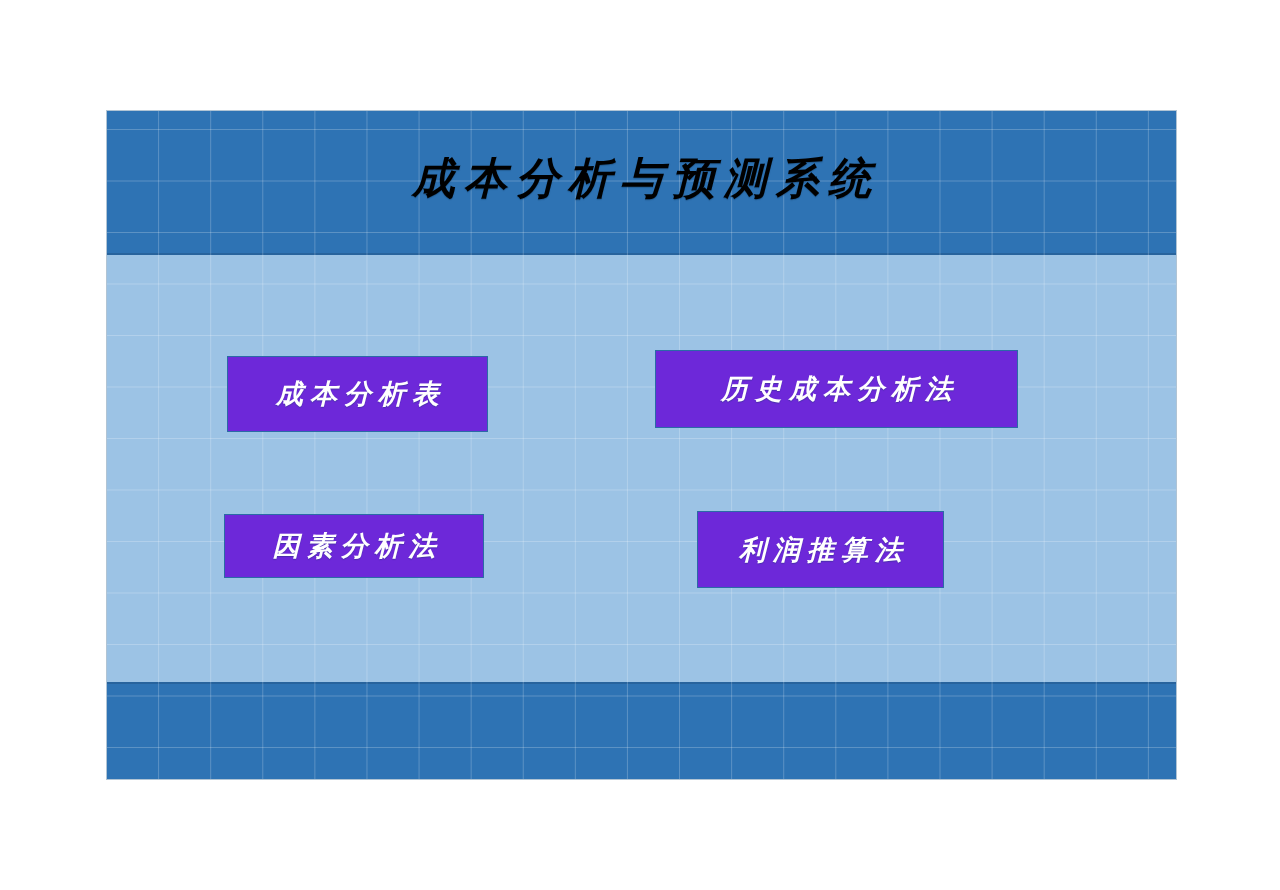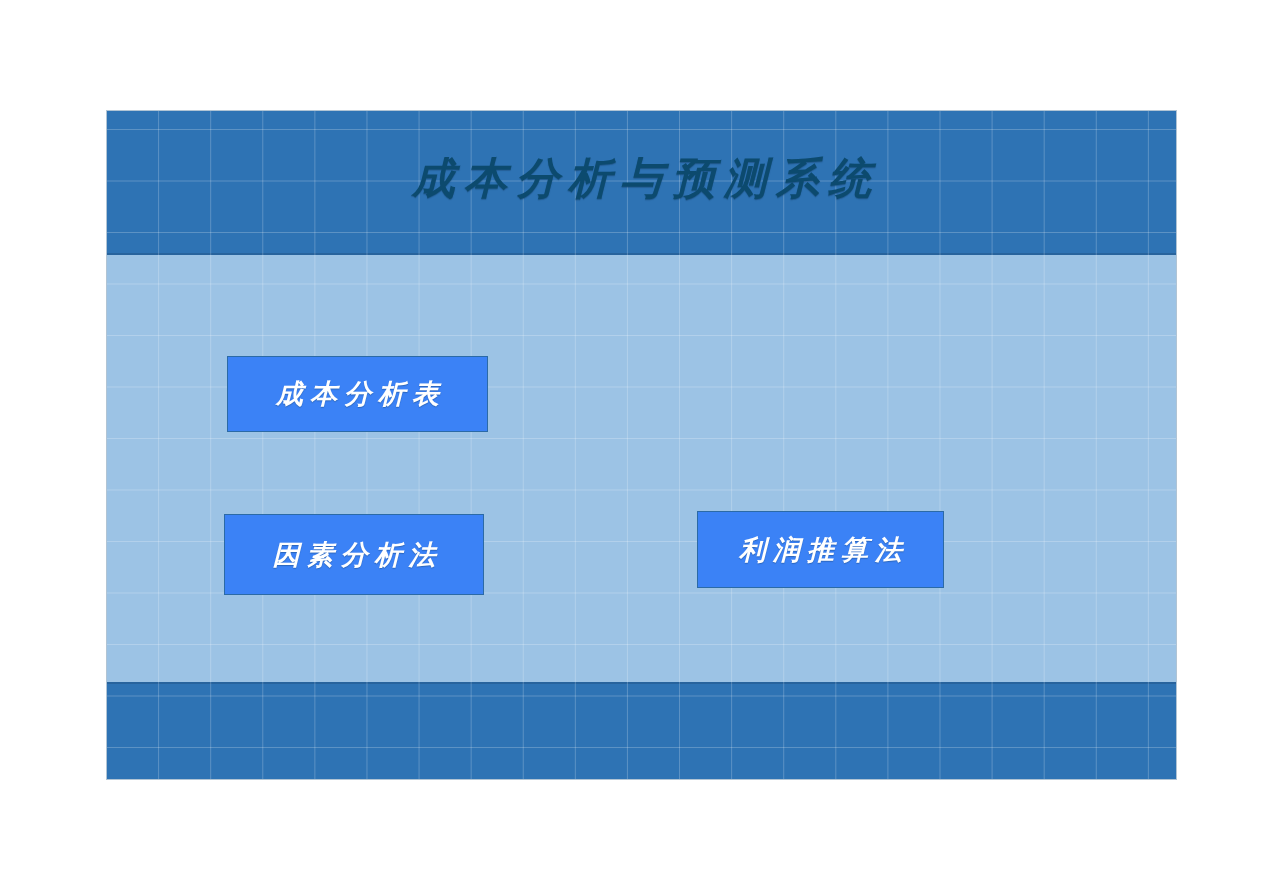--- a/index.html
+++ b/index.html
@@ -61,37 +61,37 @@
   }
 
   
   #slide-title {
     position: absolute;
     z-index: 5;
     top: 36px;
     left: 0;
     width: 100%;
     text-align: center;
-    color: #0c4a6e;
+    color: #000000;
     font-family: "DejaVu Serif", "Liberation Serif", serif;
     font-size: 43px;
     font-style: italic;
     font-weight: 600;
     letter-spacing: 9px;
     text-indent: 9px;
     line-height: 62px;
     white-space: nowrap;
     text-shadow: 0 1px 1px rgba(20, 60, 100, .45);
   }
 
   
   .menu-button {
     position: absolute;
     z-index: 5;
-    background: #3b82f6;
+    background: #6d28d9;
     border: 1px solid #2b6aa6;
     box-sizing: border-box;
     display: flex;
     align-items: center;
     justify-content: center;
     color: #ffffff;
     font-family: "DejaVu Serif", "Liberation Serif", serif;
     font-size: 27px;
     font-style: italic;
     font-weight: 600;
@@ -102,40 +102,43 @@
     text-shadow: 0 1px 1px rgba(20, 60, 100, .4);
   }
 
   #btn-cost-analysis-table {
     left: 120px;  top: 245px;  width: 261px; height: 76px;
   }
   #btn-historical-cost-method {
     left: 548px;  top: 239px;  width: 363px; height: 78px;
   }
   #btn-factor-analysis-method {
-    left: 117px;  top: 403px;  width: 260px; height: 81px;
+    left: 117px;  top: 403px;  width: 260px; height: 64px;
   }
   #btn-profit-estimation-method {
     left: 590px;  top: 400px;  width: 247px; height: 77px;
   }
 </style>
 </head>
 <body>
 
 <div id="slide">
 
   <div id="header-band" class="band"></div>
   <div id="footer-band" class="band"></div>
 
   <div id="slide-title">成本分析与预测系统</div>
 
   <div id="btn-cost-analysis-table" class="menu-button">
     <span>成本分析表</span>
   </div>
 
+  <div id="btn-historical-cost-method" class="menu-button">
+    <span>历史成本分析法</span>
+  </div>
 
   <div id="btn-factor-analysis-method" class="menu-button">
     <span>因素分析法</span>
   </div>
 
   <div id="btn-profit-estimation-method" class="menu-button">
     <span>利润推算法</span>
   </div>
 
   <div id="grid"></div>

